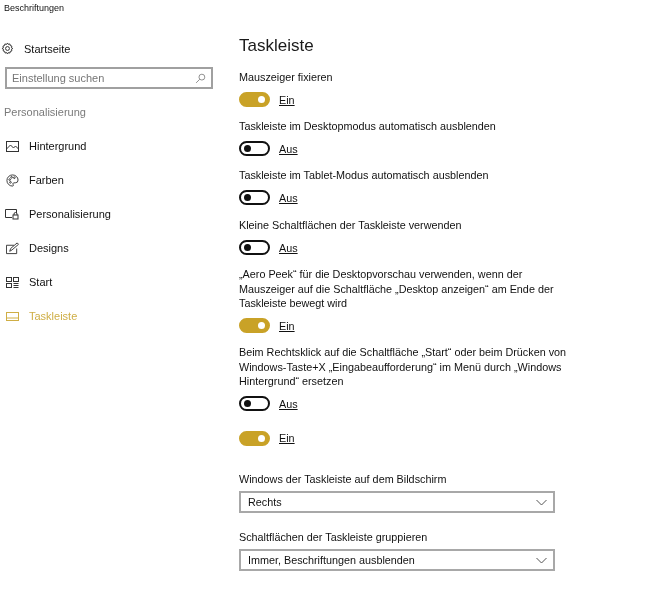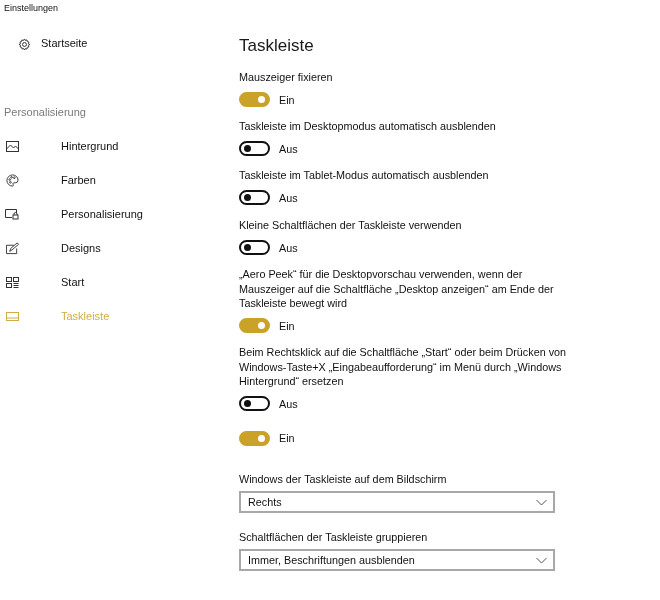--- a/index.html
+++ b/index.html
@@ -3,76 +3,87 @@
 <meta charset="utf-8">
 <style>
   * { box-sizing: border-box; margin: 0; padding: 0; }
   html, body { width: 660px; height: 600px; background: #ffffff; overflow: hidden; }
   body { font-family: "Liberation Sans", "DejaVu Sans", sans-serif; color: #000; position: relative; }
 
   .app-title { position: absolute; left: 4px; top: 3px; font-size: 9px; color: #111; }
 
   
   .sidebar { position: absolute; left: 0; top: 0; width: 220px; height: 600px; }
-  .home { position: absolute; left: 17px; top: 37px; height: 18px; display: flex; align-items: flex-start; }
+  .home { position: absolute; left: 0; top: 37px; height: 18px; display: flex; align-items: flex-end; }
   .home .ico { width: 14px; height: 14px; display: flex; align-items: center; justify-content: center; color: #333; }
   .home .lbl { margin-left: 10px; font-size: 11px; color: #111; }
 
   .search { position: absolute; left: 5px; top: 67px; width: 208px; height: 22px; border: 2px solid #a0a0a0; display: flex; align-items: center; padding: 0 5px 0 5px; background: #fff; }
   .search input { border: none; outline: none; flex: 1; font-size: 11px; color: #333; font-family: inherit; background: transparent; }
   .search input::placeholder { color: #757575; }
   .search .ico { width: 12px; height: 12px; color: #888; display: flex; align-items: center; justify-content: center; }
 
   .section-label { position: absolute; left: 4px; top: 106px; font-size: 11px; color: #7a7a7a; }
 
   .nav { position: absolute; left: 0; top: 136px; width: 220px; }
-  .nav-item { position: absolute; left: 5px; height: 20px; display: flex; align-items: center; cursor: pointer; gap: 32px; }
+  .nav-item { position: absolute; left: 5px; height: 20px; display: flex; align-items: center; cursor: pointer; }
   .nav-item .ico { width: 14px; height: 14px; display: flex; align-items: center; justify-content: center; }
   .nav-item .lbl { margin-left: 10px; font-size: 11px; color: #111; }
   .nav-item.active .lbl { color: #cfae45; }
 
   
   .content { position: absolute; left: 239px; top: 0; width: 420px; height: 600px; }
   .page-title { position: absolute; left: 0; top: 36px; font-size: 17px; color: #1a1a1a; font-weight: normal; }
 
   .setting { position: absolute; left: 0; width: 330px; }
   .setting .desc { font-size: 10.8px; line-height: 14.5px; color: #111; }
   .toggle-row { display: flex; align-items: center; margin-top: 7px; height: 16px; }
   .toggle { width: 31px; height: 15px; border-radius: 8px; position: relative; cursor: pointer; }
   .toggle.on { background: #c9a227; border: 2px solid #c9a227; }
   .toggle.off { background: #fff; border: 2px solid #111; }
   .toggle .knob { position: absolute; top: 2px; width: 7px; height: 7px; border-radius: 50%; }
   .toggle.on .knob { right: 3px; background: #fff; }
   .toggle.off .knob { left: 3px; background: #111; }
-  .toggle-state { margin-left: 9px; font-size: 10.8px; color: #111; }
+  .toggle-state { margin-left: 9px; font-size: 10.8px; color: #111; text-decoration: underline; }
 
   .dropdown-block { position: absolute; left: 0; width: 320px; }
   .dropdown-block .desc { font-size: 10.8px; color: #111; }
   .dropdown { margin-top: 6px; width: 316px; height: 22px; border: 2px solid #a8a8a8; display: flex; align-items: center; padding: 0 6px 0 7px; cursor: pointer; background: #fff; justify-content: space-between; }
   .dropdown .val { flex: 1; font-size: 10.8px; color: #111; }
   .dropdown .chev { width: 12px; height: 10px; display: flex; align-items: center; justify-content: center; }
 </style>
 </head>
 <body>
 
-<div class="app-title">Einstellungen</div>
+<div class="app-title">Beschriftungen</div>
 
 <div class="sidebar">
   <div class="home">
     <span class="ico">
       <svg width="13" height="13" viewBox="0 0 16 16">
           <g fill="none" stroke="#333" stroke-width="1.2">
             <circle cx="8" cy="8" r="2.4"></circle>
             <path d="M8 1.2l1 1.8 2-.6.4 2 2 .6-.6 2 1.8 1-1.8 1 .6 2-2 .6-.4 2-2-.6-1 1.8-1-1.8-2 .6-.4-2-2-.6.6-2L1.2 8l1.8-1-.6-2 2-.6.4-2 2 .6z"></path>
           </g>
         </svg>
     </span>
     <span class="lbl">Startseite</span>
   </div>
 
+  <div class="search">
+    <input type="text" placeholder="Einstellung suchen" style="">
+    <span class="ico">
+      <svg width="11" height="11" viewBox="0 0 12 12">
+          <g fill="none" stroke="#888" stroke-width="1">
+            <circle cx="7.5" cy="4.5" r="3.2"></circle>
+            <line x1="5.2" y1="6.8" x2="1.2" y2="10.8"></line>
+          </g>
+        </svg>
+    </span>
+  </div>
 
   <div class="section-label">Personalisierung</div>
 
   <div class="nav">
     <div class="nav-item" style="top:0px">
       <span class="ico">
         <svg width="13" height="11" viewBox="0 0 13 11">
             <g fill="none" stroke="#333" stroke-width="1">
               <rect x="0.5" y="0.5" width="12" height="10"></rect>
               <path d="M0.5 8l4-4 3 3 2-2 3 3"></path>

